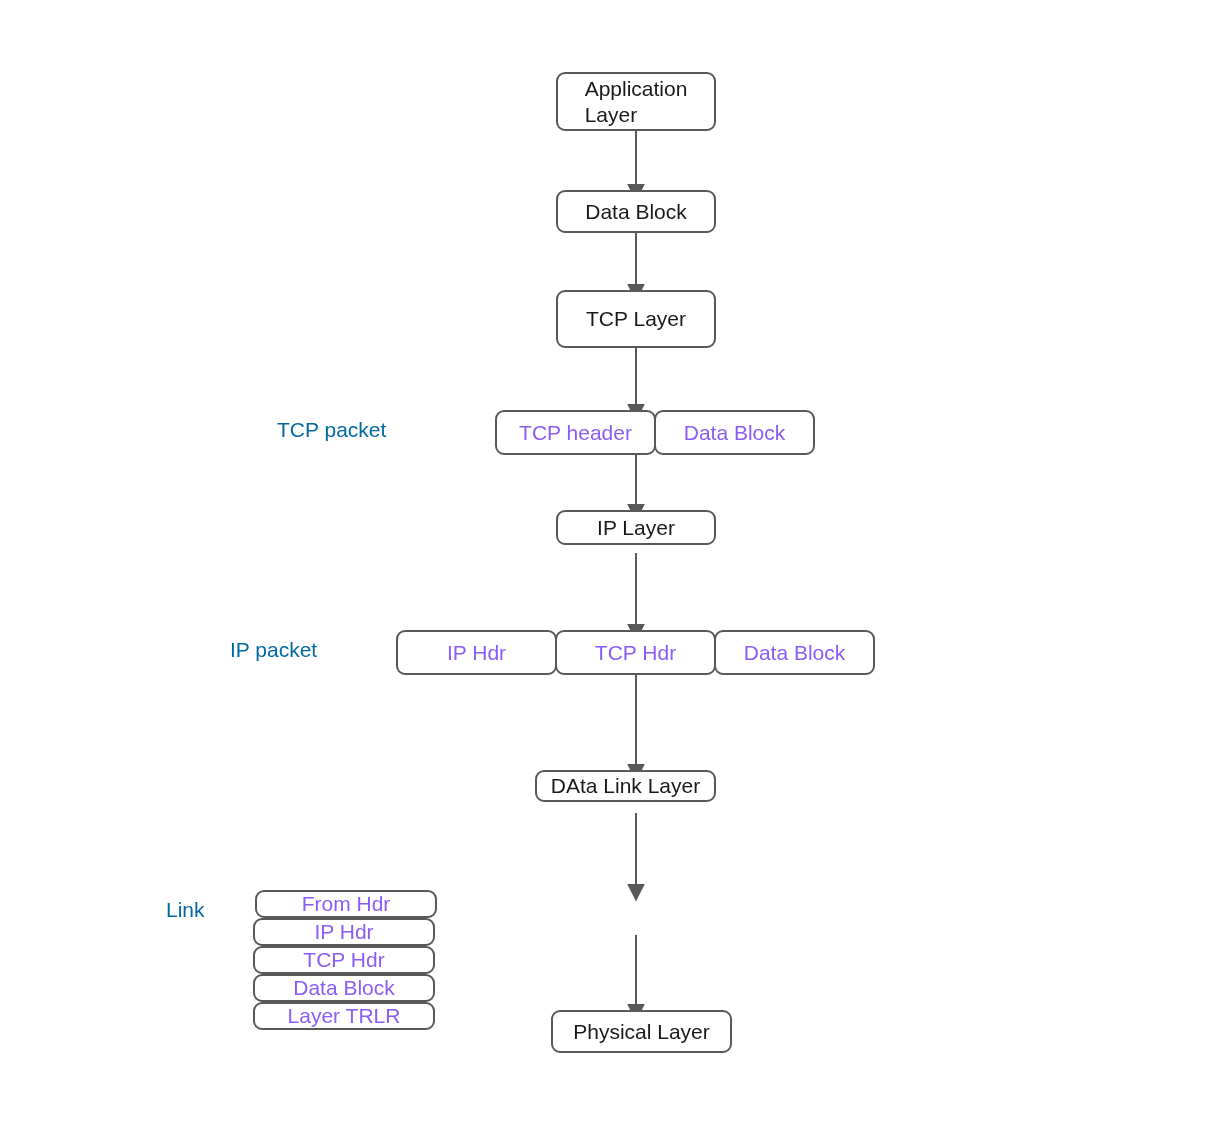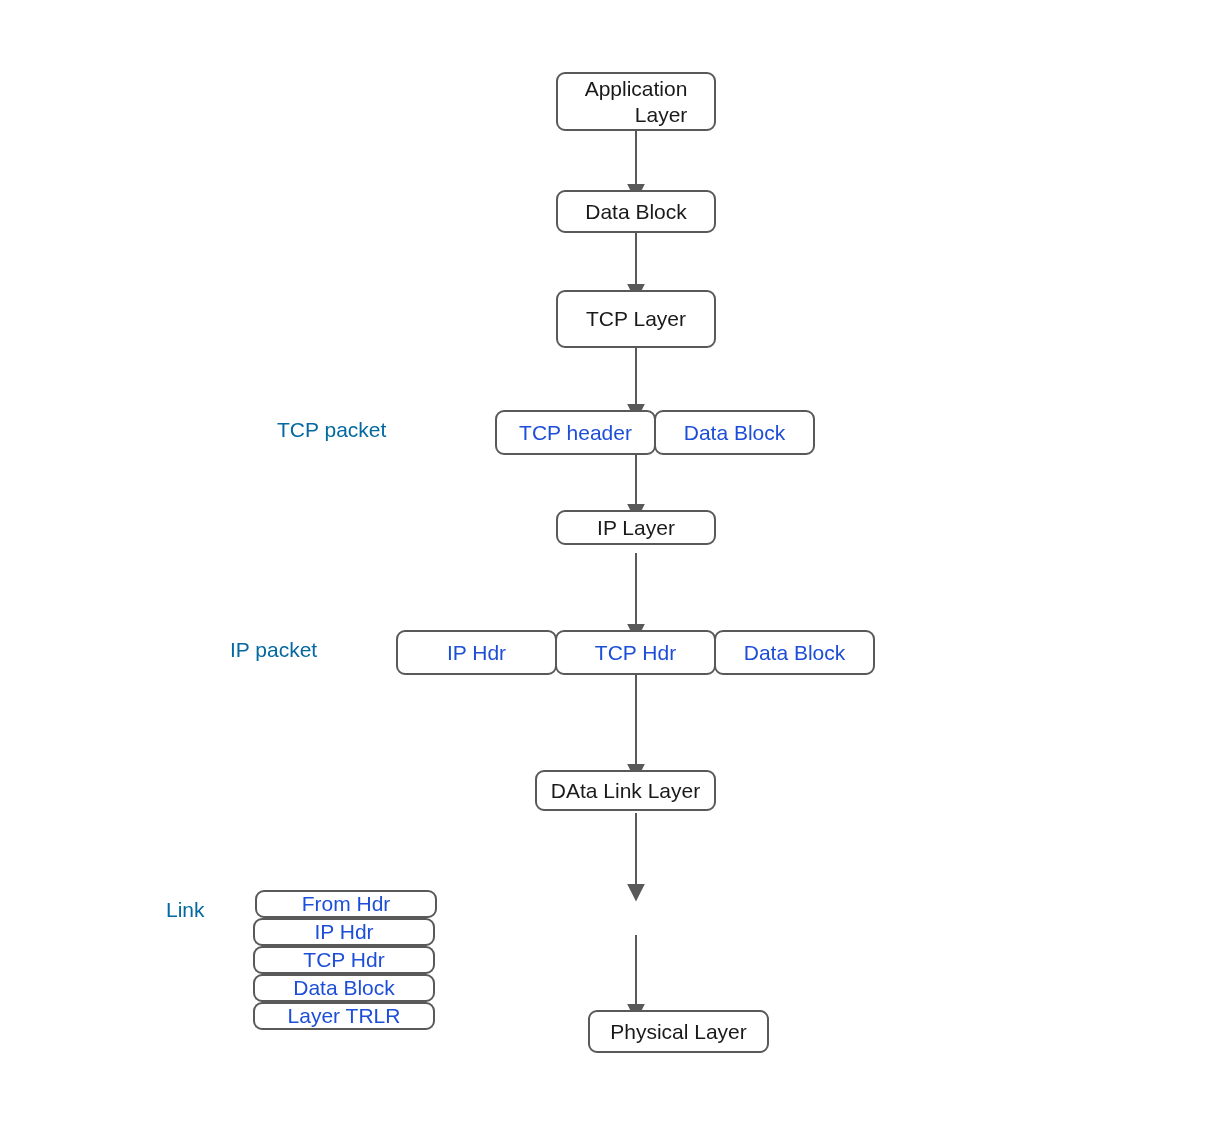--- a/index.html
+++ b/index.html
@@ -29,35 +29,35 @@
     box-sizing: border-box;
     border: 2px solid #595959;
     border-radius: 9px;
     background: #ffffff;
     color: #1a1a1a;
     font-size: 21px;
     line-height: 1.22;
     display: flex;
     align-items: center;
     justify-content: center;
-    text-align: right;
+    text-align: left;
     white-space: pre-line;
     z-index: 2;
   }
   .seg-row {
     position: absolute;
     display: flex;
     z-index: 2;
   }
   .seg {
     box-sizing: border-box;
     border: 2px solid #595959;
     border-radius: 9px;
     background: #ffffff;
-    color: #1d4ed8;
+    color: #8b5cf6;
     font-size: 21px;
     display: flex;
     align-items: center;
     justify-content: center;
     text-align: center;
     height: 100%;
   }
   .seg + .seg {
     margin-left: -2px;
   }
@@ -107,26 +107,26 @@
 
   <div class="node" style="left:556px; top:510px; width:160px; height:35px;">IP Layer</div>
 
   <div class="row-label" style="left:230px; top:638px;">IP packet</div>
   <div class="seg-row" style="left:396px; top:630px; width:480px; height:45px;">
     <div class="seg" style="width:161px;">IP Hdr</div>
     <div class="seg" style="width:161px;">TCP Hdr</div>
     <div class="seg" style="width:161px;">Data Block</div>
   </div>
 
-  <div class="node" style="left:535px; top:770px; width:181px; height:41px;">DAta Link Layer</div>
+  <div class="node" style="left:535px; top:770px; width:181px; height:32px;">DAta Link Layer</div>
 
   <div class="row-label" style="left:166px; top:898px;">Link</div>
   <div class="seg-row" style="left:255px; top:890px; width:902px; height:45px;flex-direction:column;">
     <div class="seg" style="width:182px;">From Hdr</div>
     <div class="seg" style="width:182px;">IP Hdr</div>
     <div class="seg" style="width:182px;">TCP Hdr</div>
     <div class="seg" style="width:182px;">Data Block</div>
     <div class="seg" style="width:182px;">Layer TRLR</div>
   </div>
 
-  <div class="node" style="left:588px; top:1010px; width:181px; height:43px;">Physical Layer</div>
+  <div class="node" style="left:551px; top:1010px; width:181px; height:43px;">Physical Layer</div>
 
 </div>
 
 </body></html>

